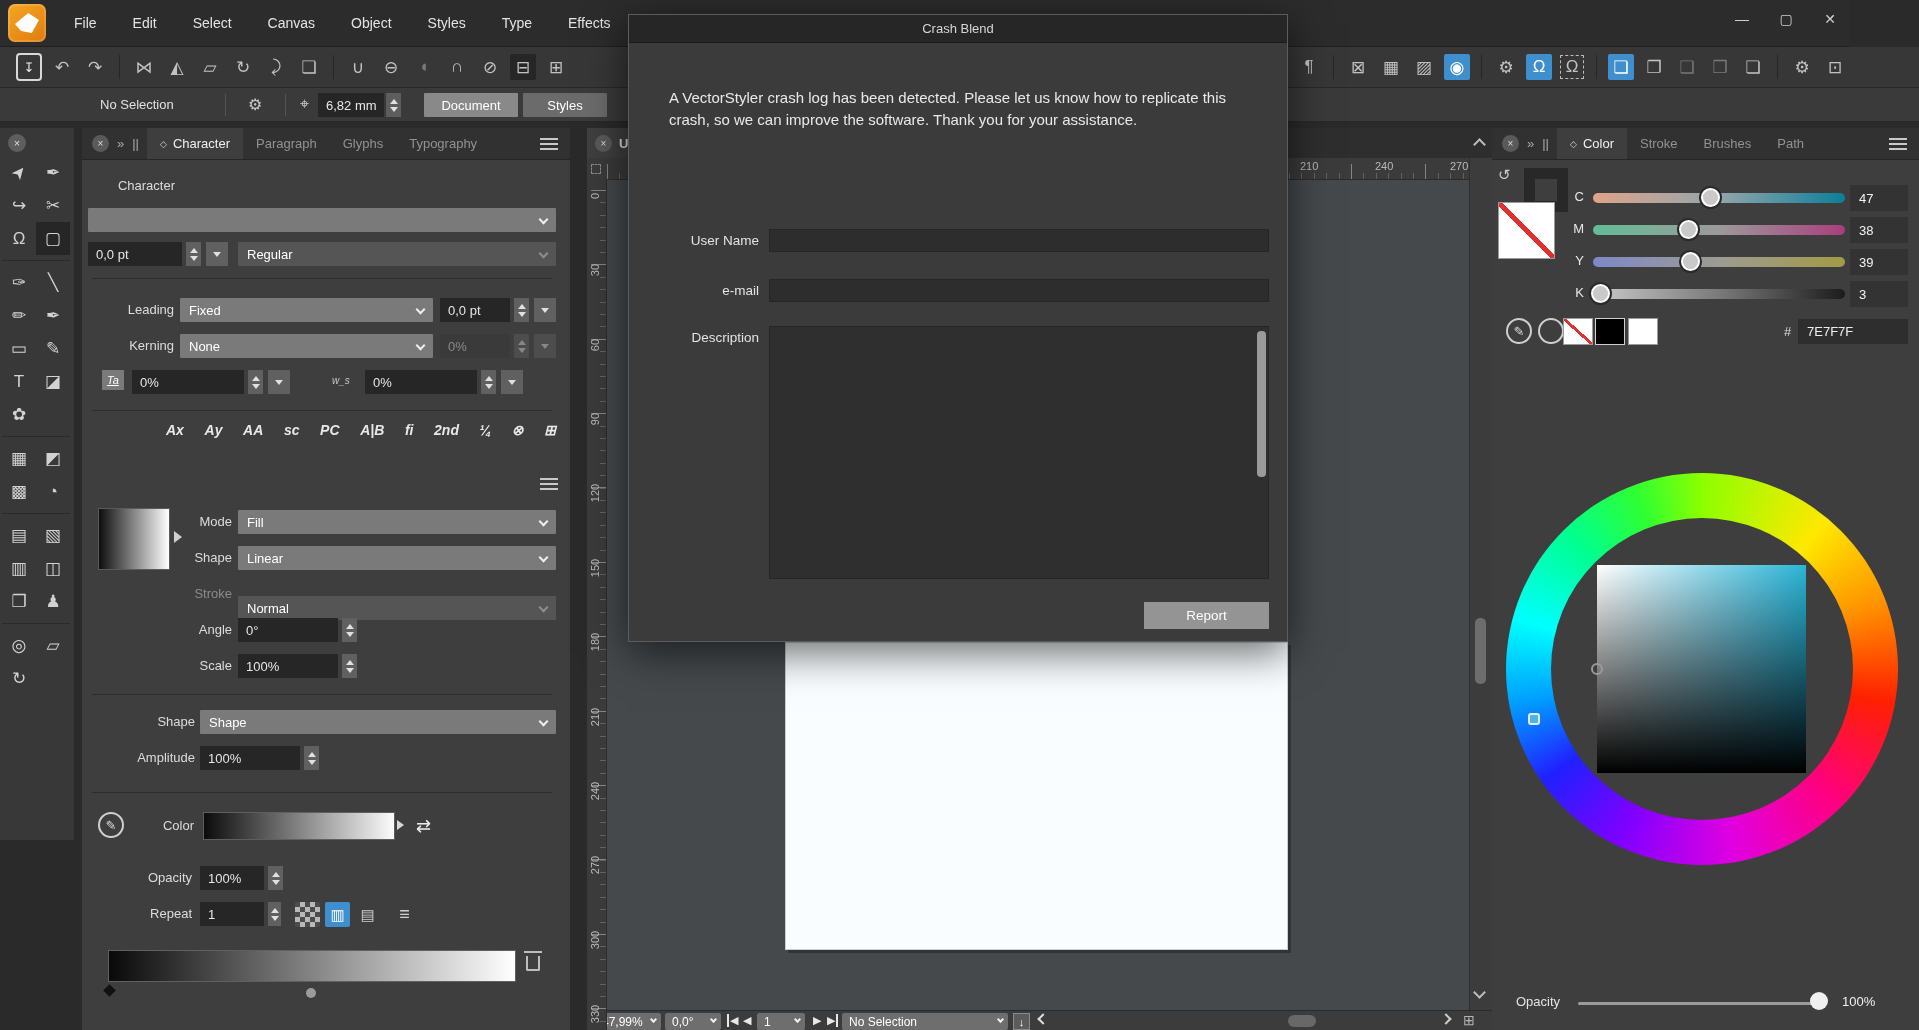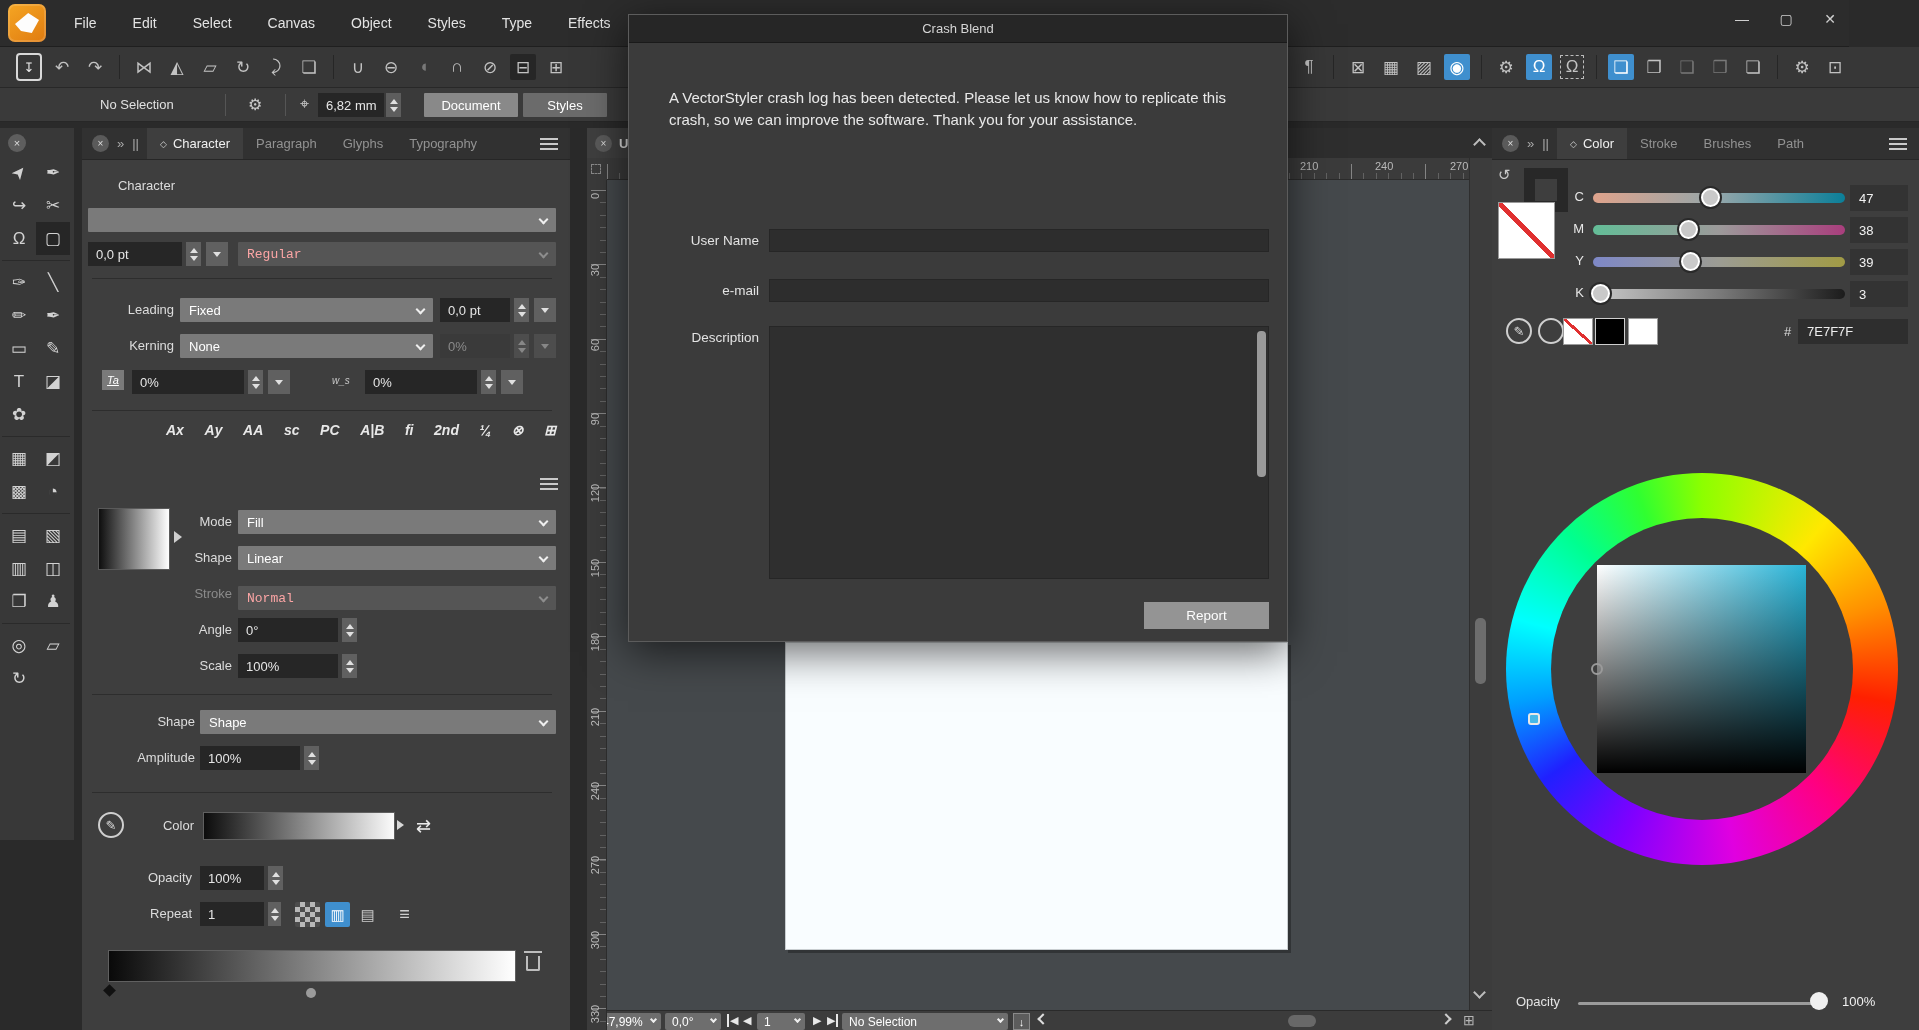--- a/index.html
+++ b/index.html
@@ -63,21 +63,21 @@
   .gg { color:#aaa; font-size:13px; }
   .tab { display:flex; align-items:center; padding:0 13px; font-size:13px; color:#929292; }
   .tab.active { background:#3e3e3e; color:#f0f0f0; }
   .tab.active::before { content:"◇"; font-size:9px; margin-right:6px; color:#cfcfcf; }
   .burger { position:absolute; right:12px; top:10px; width:18px; height:12px;
     background:repeating-linear-gradient(180deg,#c9c9c9 0 2px, transparent 2px 5px); }
   .lbl { position:absolute; color:#dcdcdc; font-size:13px; text-align:right; }
   .lbl.dim { color:#8b8b8b; }
   .dd { position:absolute; height:24px; background:#7a7a7a; border-radius:1px; color:#fff; font-size:13px;
     display:flex; align-items:center; padding:0 24px 0 9px; }
-  .dd.disabled { background:#555; color:#fca5a5;font-family:Liberation Mono, monospace; }
+  .dd.disabled { background:#555; color:#ffffff; }
   .dd .chev { position:absolute; right:9px; top:8px; width:7px; height:7px;
     border-right:2px solid #eee; border-bottom:2px solid #eee; transform:rotate(45deg); }
   .dd.disabled .chev { border-color:#8d8d8d; }
   .inp { position:absolute; height:24px; background:#262626; color:#e6e6e6; font-size:13px;
     display:flex; align-items:center; padding-left:8px; }
   .inp.disabled { background:#3a3a3a; color:#8a8a8a; }
   .stepper { position:absolute; width:15px; height:24px; background:#606060; display:flex; flex-direction:column;
     align-items:center; justify-content:center; gap:3px; }
   .ddbtn { position:absolute; width:22px; height:24px; background:#606060; display:flex; align-items:center; justify-content:center; }
   .hr { position:absolute; left:10px; width:460px; height:1px; background:#2d2d2d; }
@@ -564,21 +564,21 @@
         <span class="chev"></span>
       </div>
 
     <span class="lbl" style="left:60px; top:422px; width:90px;">Shape</span>
     <div class="dd" style="left:156px; top:418px; width:318px;">
         <span>Linear</span>
         <span class="chev"></span>
       </div>
 
     <span class="lbl dim" style="left:60px; top:458px; width:90px;">Stroke</span>
-    <div class="dd disabled" style="left:156px; top:458px; width:318px;">
+    <div class="dd disabled" style="left:156px; top:468px; width:318px;">
         <span>Normal</span>
         <span class="chev"></span>
       </div>
 
     <span class="lbl" style="left:60px; top:494px; width:90px;">Angle</span>
     <div class="inp" style="left:156px; top:490px; width:100px;">0°</div>
     <div class="stepper" style="left:260px; top:490px;">
         <span class="tri-up"></span>
         <span class="tri-dn"></span>
       </div>

